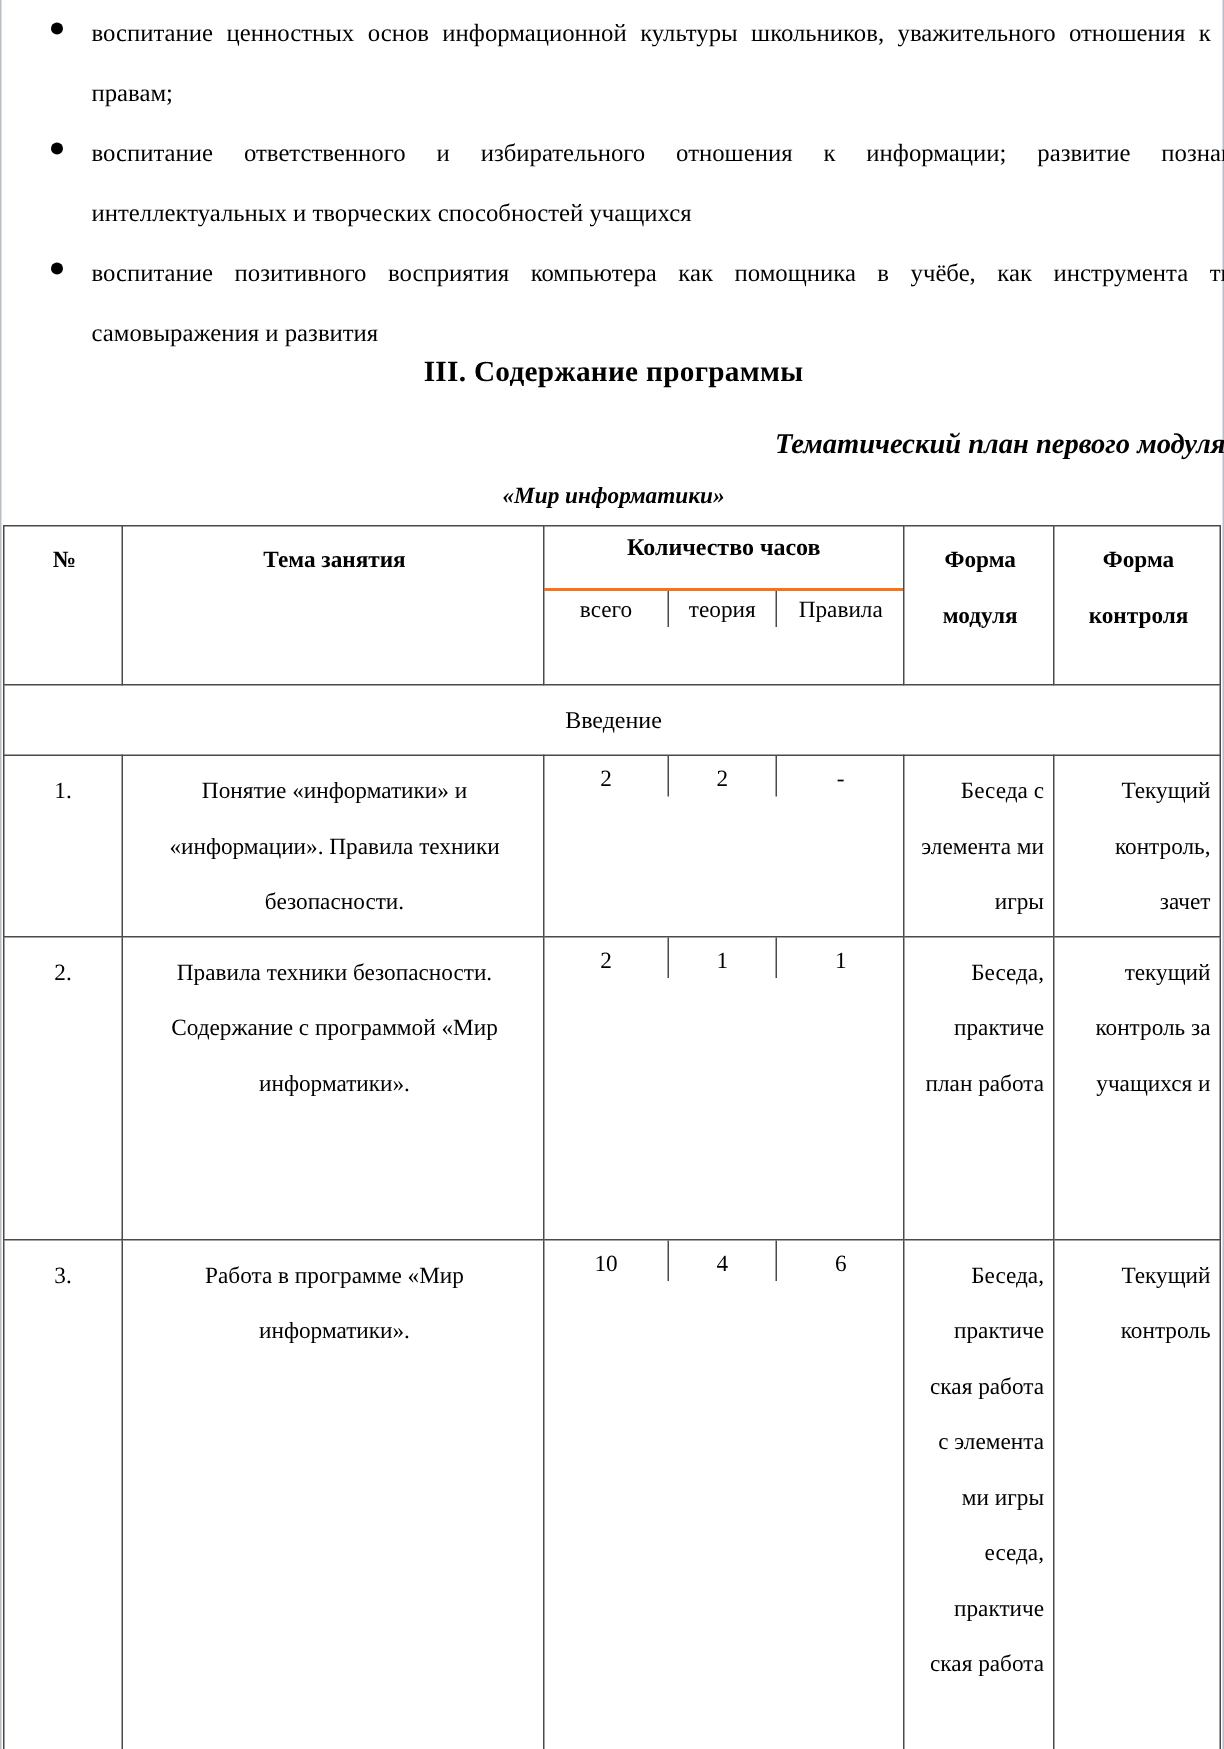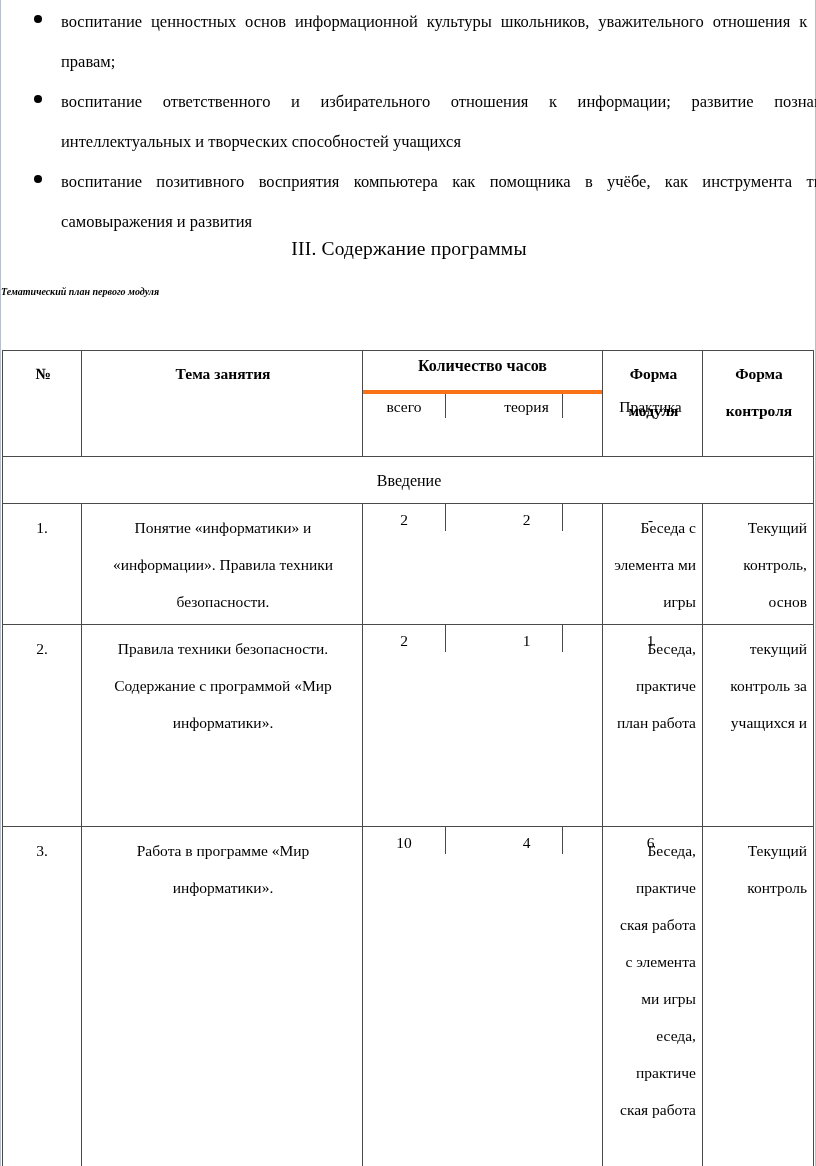--- a/index.html
+++ b/index.html
@@ -65,30 +65,30 @@
   .bullet-item.b3 { width: 826px; }
 
   
   .heading-main {
     position: absolute;
     left: 0;
     top: 238px;
     width: 816px;
     text-align: center;
     font-size: 19.5px;
-    font-weight: normal;
+    font-weight: bold;
     letter-spacing: 0.2px;
   }
   .heading-sub1 {
     position: absolute;
     left: 0;
     top: 286px;
     width: 816px;
-    text-align: left;
-    font-size: 10px;
+    text-align: right;
+    font-size: 19px;
     font-weight: bold;
     font-style: italic;
   }
   .heading-sub2 {
     position: absolute;
     left: 0;
     top: 322px;
     width: 816px;
     text-align: center;
     font-size: 15.5px;
@@ -123,30 +123,29 @@
     vertical-align: top;
     line-height: 37px;
     padding-top: 4px !important;
   }
   .hdr-hours-title {
     text-align: center;
     font-weight: bold;
     font-size: 16px;
     line-height: 22px;
     padding-top: 4px;
-    border-bottom: 4px solid #f97316;
+    border-bottom: 2px solid #f97316;
     box-sizing: border-box;
     height: 43px;
   }
   .hours-outer { padding: 0 !important; }
   .hours-grid {
     display: grid;
     grid-template-columns: 83px 72px 85px;
     height: 100%;
-    gap: 45px;
   }
   .hours-grid .hg-cell {
     border-right: 1px solid #4a4a4a;
     text-align: center;
     font-size: 15.5px;
     line-height: 22px;
     padding-top: 2px;
     box-sizing: border-box;
   }
   .hours-grid .hg-cell:last-child { border-right: none; }
@@ -181,41 +180,42 @@
       <span class="txt">воспитание ответственного и избирательного отношения к информации; развитие познавательных, интеллектуальных и творческих способностей учащихся</span>
     </div>
     <div class="bullet-item b3">
       <span class="dot"></span>
       <span class="txt">воспитание позитивного восприятия компьютера как помощника в учёбе, как инструмента творчества, самовыражения и развития</span>
     </div>
   </div>
 
   <div class="heading-main">III. Содержание программы</div>
   <div class="heading-sub1">Тематический план первого модуля</div>
+  <div class="heading-sub2">«Мир информатики»</div>
 
   <div class="tbl-wrap">
     <table class="plan">
       <colgroup>
         <col style="width:79px">
         <col style="width:281px">
         <col style="width:240px">
         <col style="width:100px">
         <col style="width:111px">
       </colgroup>
 
       <tbody>
           <tr>
         <td class="hdr-cell" style="height:106px">№</td>
         <td class="hdr-cell">Тема занятия</td>
         <td class="hours-outer">
           <div class="hdr-hours-title">Количество часов</div>
           <div class="hours-grid">
             <div class="hg-cell">всего</div>
             <div class="hg-cell">теория</div>
-            <div class="hg-cell">Практика</div>
+            <div class="hg-cell">Правила</div>
           </div>
         </td>
         <td class="hdr-cell">Форма модуля</td>
         <td class="hdr-cell">Форма контроля</td>
       </tr>
 
       <tr class="section-row">
         <td colspan="5">Введение</td>
       </tr>
 
@@ -223,21 +223,21 @@
         <td class="num-cell" style="height:116px">1.</td>
         <td class="topic-cell">Понятие «информатики» и «информации».  Правила техники безопасности.</td>
         <td class="hours-outer">
           <div class="hours-grid" style="height:100%">
             <div class="hg-cell" style="padding-top:5px">2</div>
             <div class="hg-cell" style="padding-top:5px">2</div>
             <div class="hg-cell" style="padding-top:5px">-</div>
           </div>
         </td>
         <td class="form-cell">Беседа с элемента ми игры</td>
-        <td class="form-cell">Текущий контроль, основ</td>
+        <td class="form-cell">Текущий контроль, зачет</td>
       </tr>
 
       <tr>
         <td class="num-cell" style="height:202px">2.</td>
         <td class="topic-cell">Правила техники безопасности. Содержание с программой «Мир информатики».</td>
         <td class="hours-outer">
           <div class="hours-grid" style="height:100%">
             <div class="hg-cell" style="padding-top:5px">2</div>
             <div class="hg-cell" style="padding-top:5px">1</div>
             <div class="hg-cell" style="padding-top:5px">1</div>

